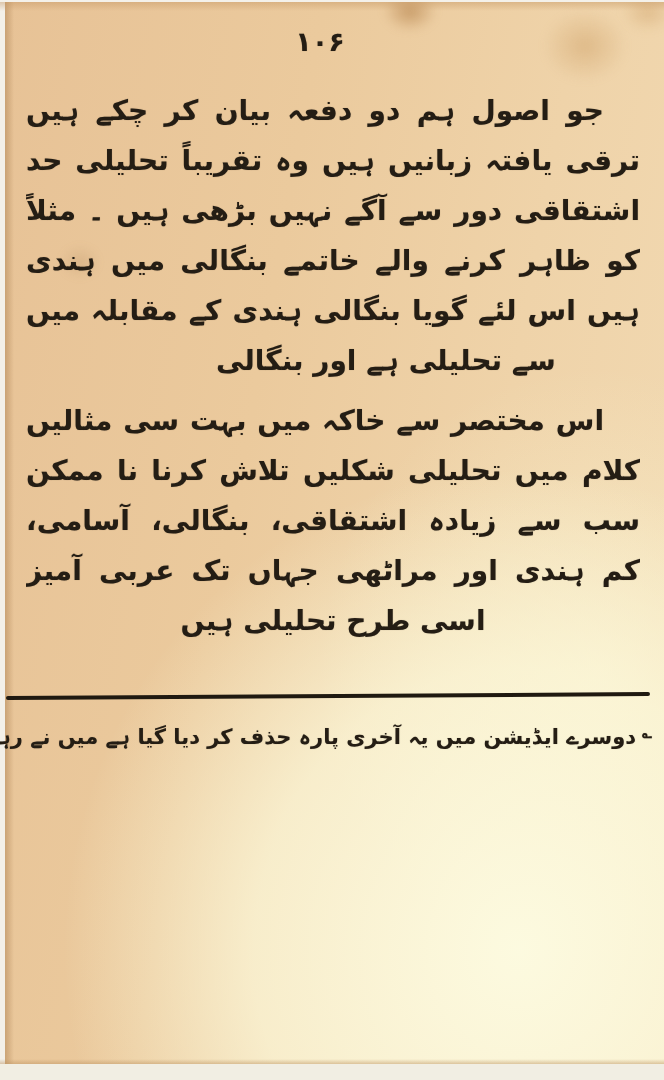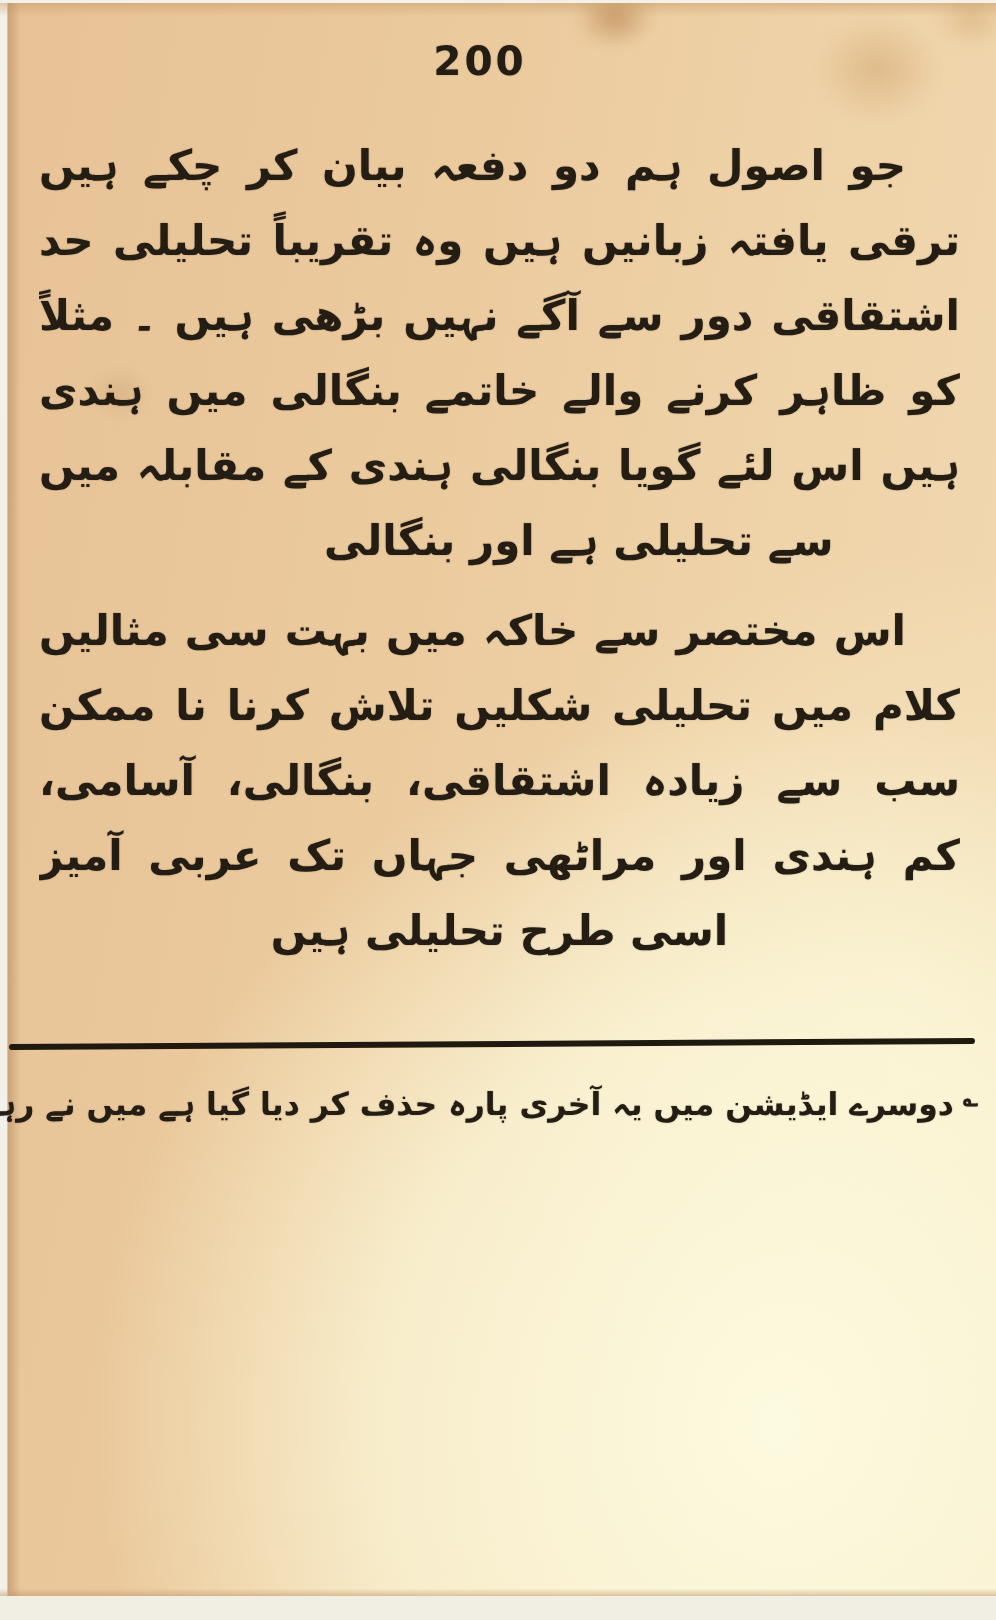--- a/index.html
+++ b/index.html
@@ -77,21 +77,21 @@
 <div class="stain stain-c"></div>
 <div class="stain stain-d"></div>
 
 <div class="edge edge-left-white"></div>
 <div class="edge edge-left-shadow"></div>
 <div class="edge edge-top-white"></div>
 <div class="edge edge-top-shadow"></div>
 <div class="edge edge-bottom-white"></div>
 <div class="edge edge-bottom-shadow"></div>
 
-<div class="page-number ink">200</div>
+<div class="page-number ink">۱۰۶</div>
 
 <div class="text-block">
   <div>
     <div class="line ink indent">جو اصول ہم دو دفعہ بیان کر چکے ہیں وہی یہاں بھی منطبق ہوتا ہے یعنی جو زیادہ</div>
     <div class="line ink">ترقی یافتہ زبانیں ہیں وہ تقریباً تحلیلی حد میں پہونچ گئی ہیں جو کم ترقی یافتہ ہیں ۔ وہ</div>
     <div class="line ink">اشتقاقی دور سے آگے نہیں بڑھی ہیں ۔ مثلاً نیم سنسکرت فعلی شکلیں، فعل کی حالتوں</div>
     <div class="line ink">کو ظاہر کرنے والے خاتمے بنگالی میں ہندی کے مقابلہ میں زیادہ پائے جاتے</div>
     <div class="line ink">ہیں اس لئے گویا بنگالی ہندی کے مقابلہ میں کم ترقی ہوئی ۔ ہندی بعض حیثیتوں</div>
     <div class="line ink end-left">سے تحلیلی ہے اور بنگالی تقریباً یکسر اشتقاقی ۔</div>
   </div>

